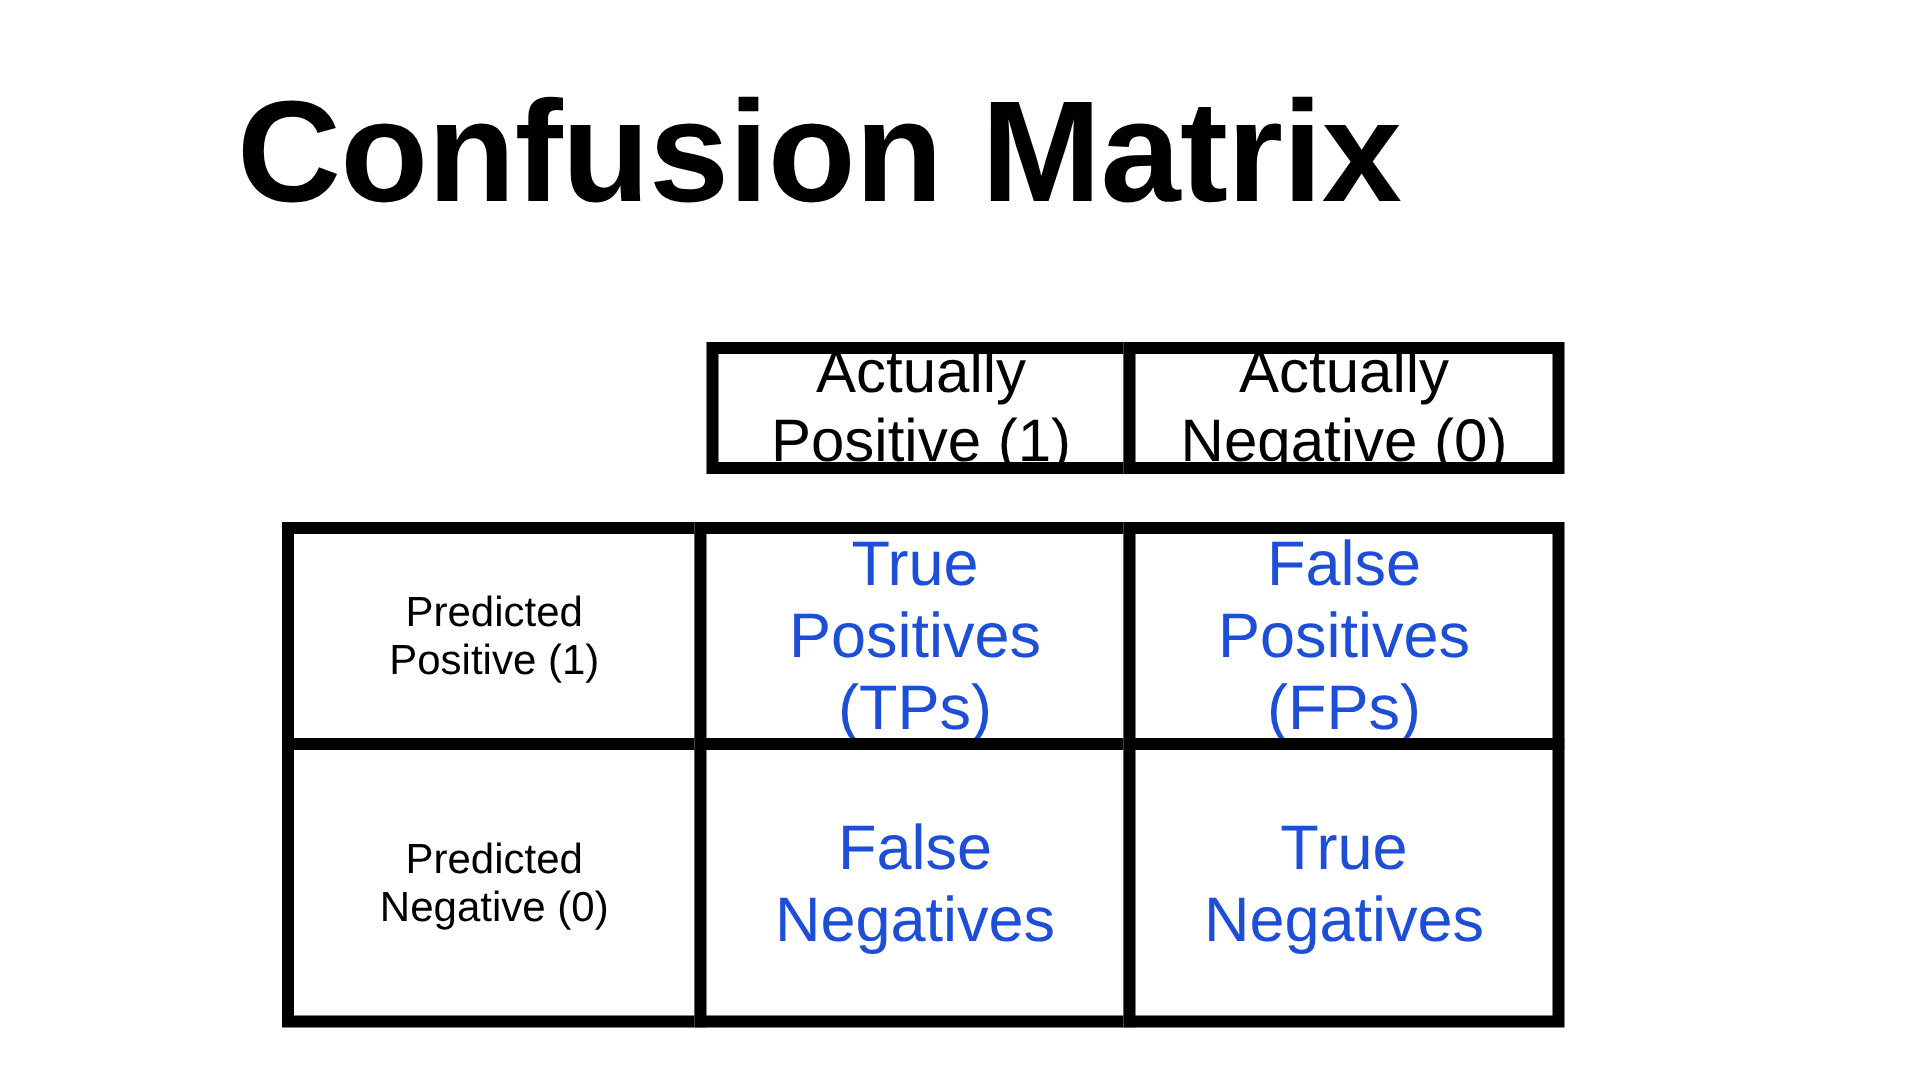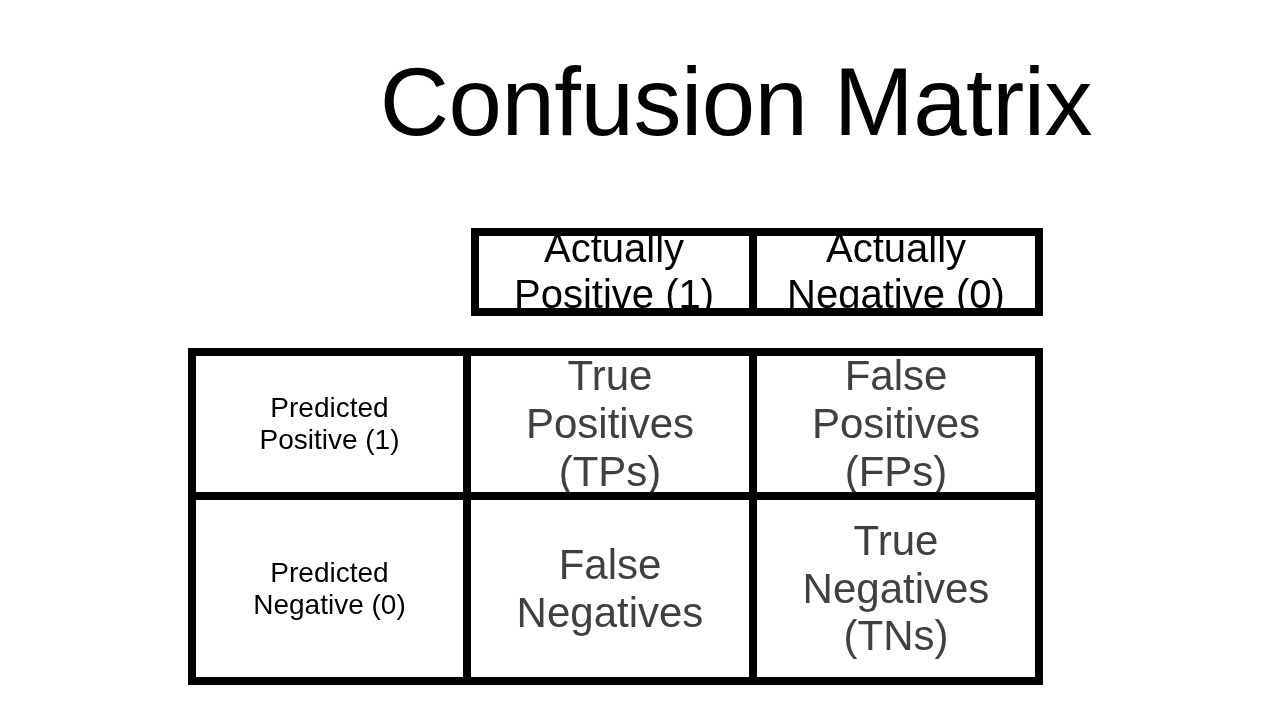--- a/index.html
+++ b/index.html
@@ -20,24 +20,24 @@
     height: 720px;
     background: #ffffff;
   }
 
   
   #title {
     position: absolute;
     left: 0;
     top: 52px;
     width: 1092px;
-    text-align: right;
+    text-align: center;
     font-size: 96px;
     line-height: 1.05;
-    font-weight: 400;
+    font-weight: 700;
     color: #000000;
     letter-spacing: -0.5px;
     white-space: nowrap;
   }
 
   
   #matrix {
     position: absolute;
     left: 188px;
     top: 196px;
@@ -81,21 +81,21 @@
   }
   .rowlabel-text {
     font-size: 28px;
     line-height: 1.14;
     color: #000000;
     font-weight: 400;
   }
   .quad-text {
     font-size: 42px;
     line-height: 1.14;
-    color: #404040;
+    color: #1d4ed8;
     font-weight: 400;
   }
   .ln { display: block; white-space: nowrap; }
 </style>
 </head>
 <body>
 
 <div id="slide">
 
   <div id="title">Confusion Matrix</div>
@@ -152,18 +152,17 @@
       <div class="quad-text">
         <span class="ln">False</span>
         <span class="ln">Negatives</span>
       </div>
     </div>
 
     <div class="cell bx col2 row2">
       <div class="quad-text">
         <span class="ln">True</span>
         <span class="ln">Negatives</span>
-        <span class="ln">(TNs)</span>
       </div>
     </div>
 
   </div>
 </div>
 
 </body></html>

